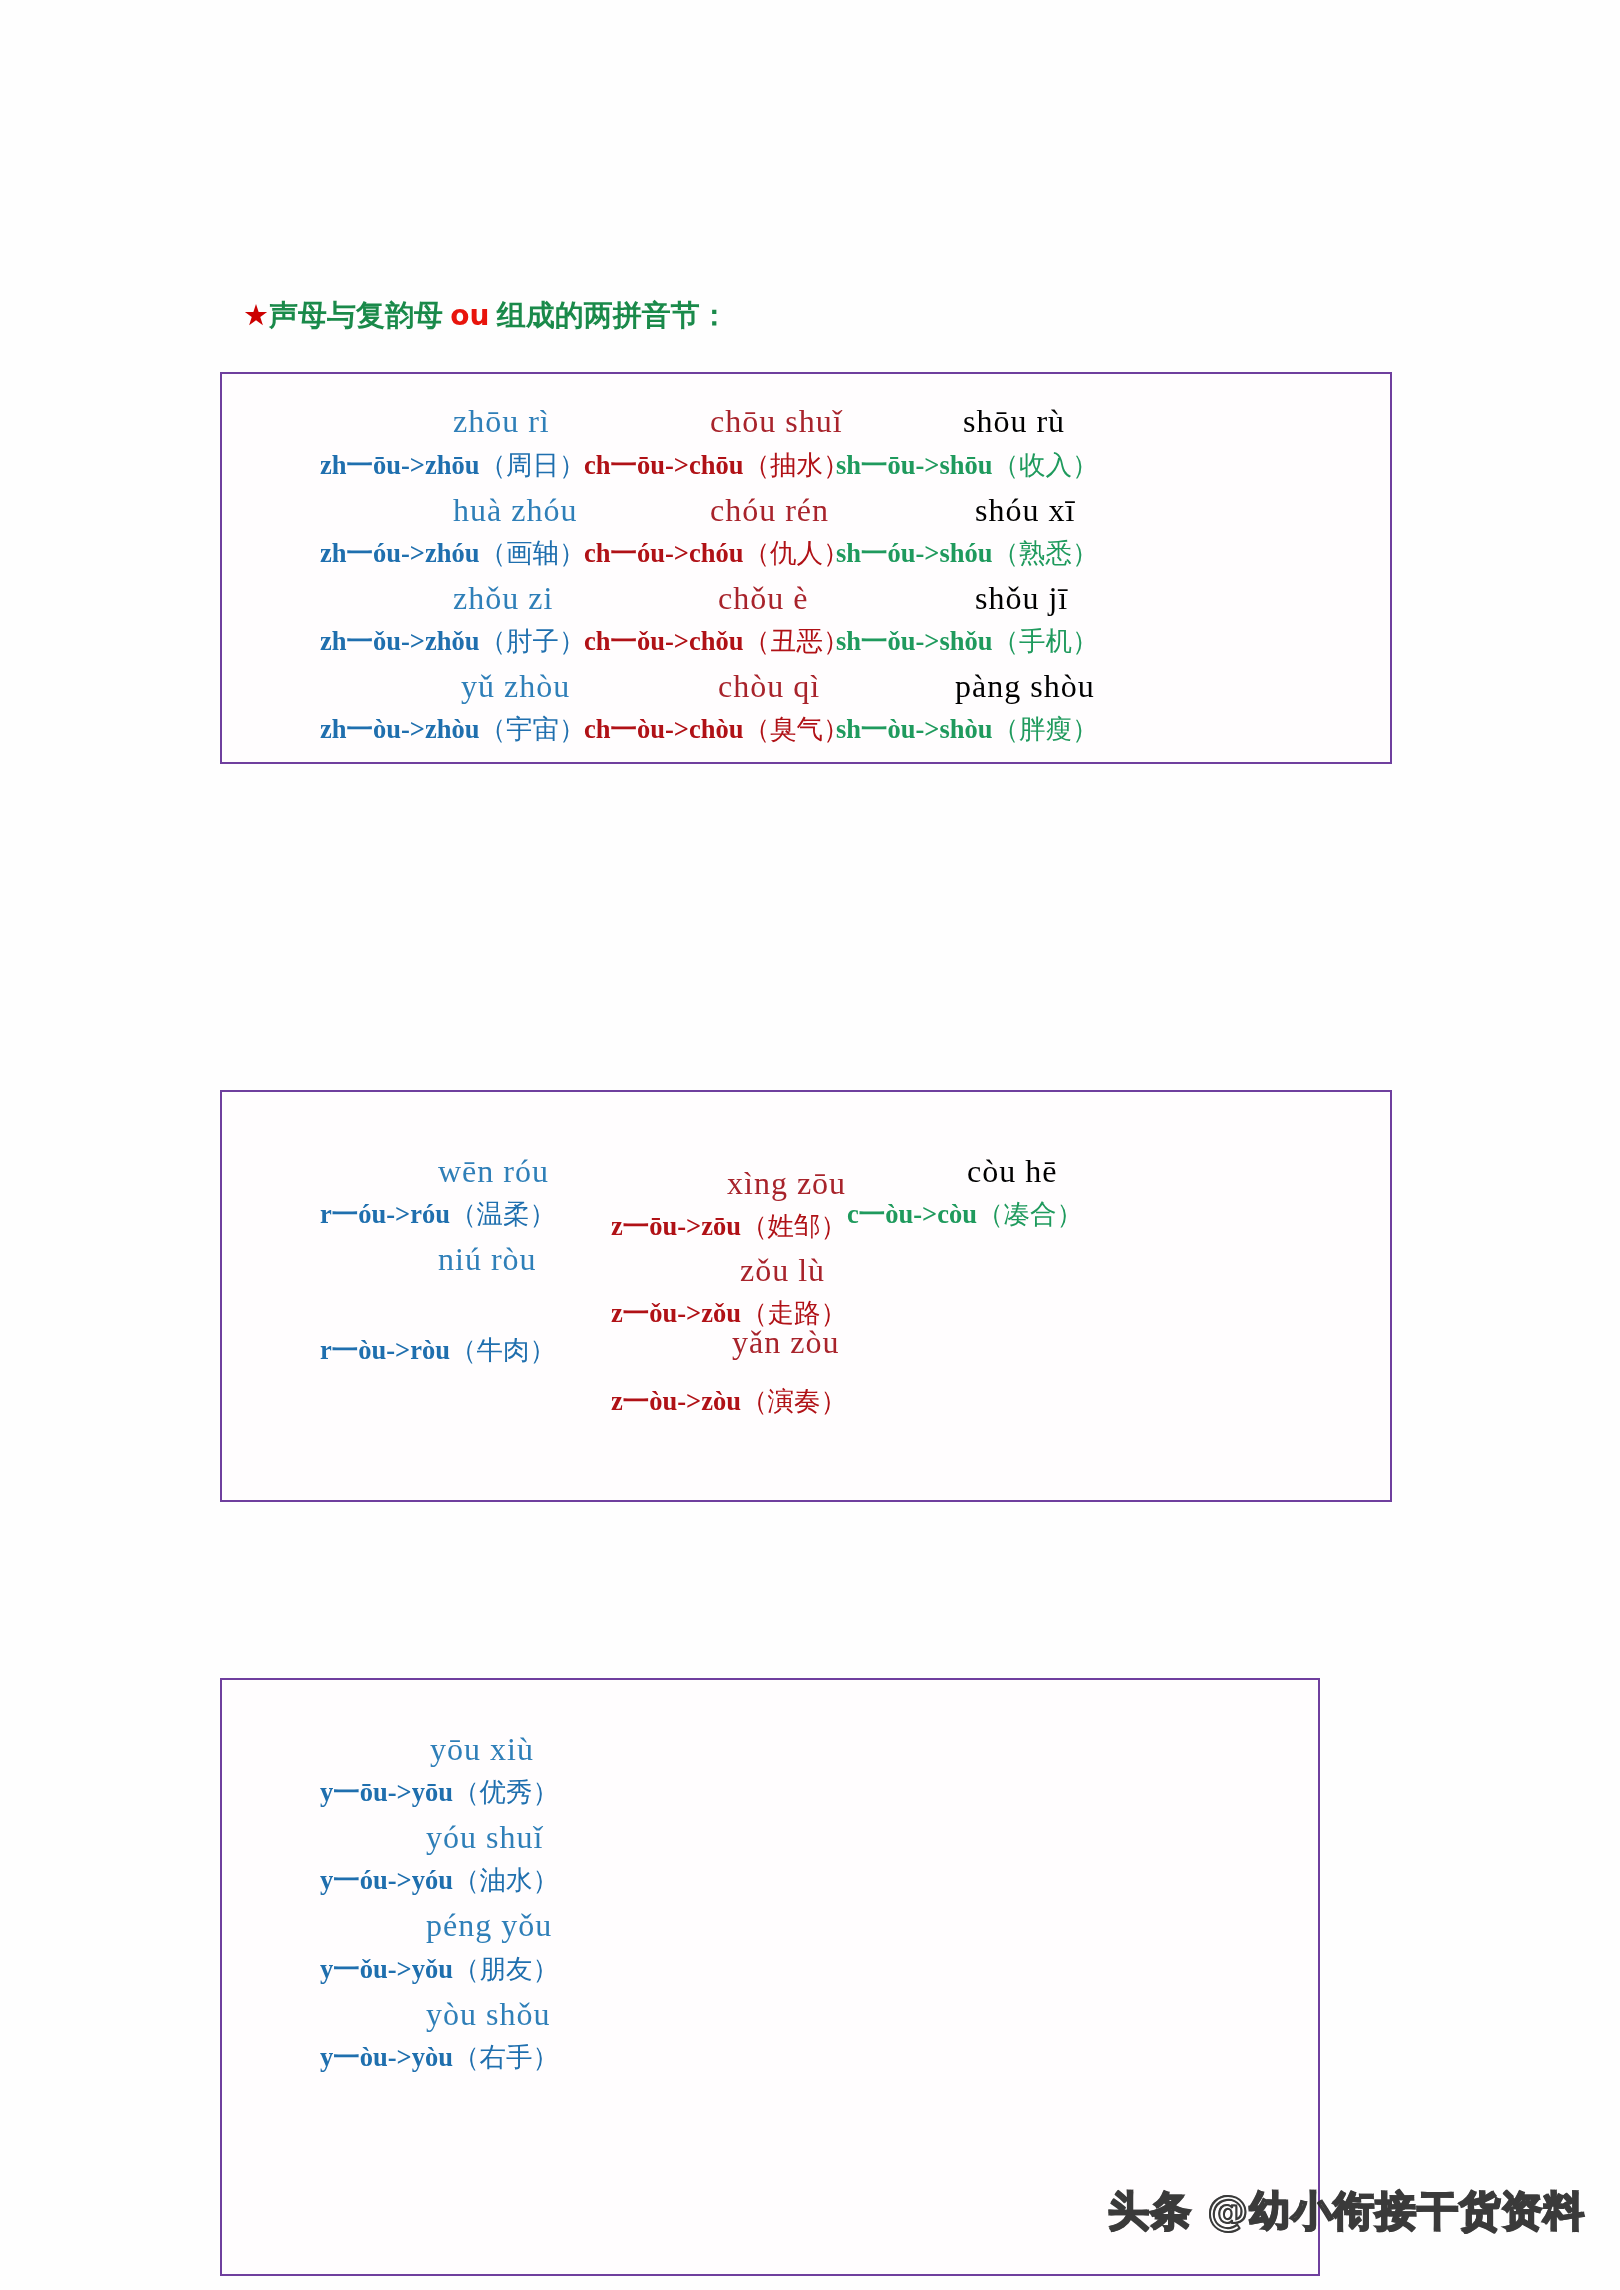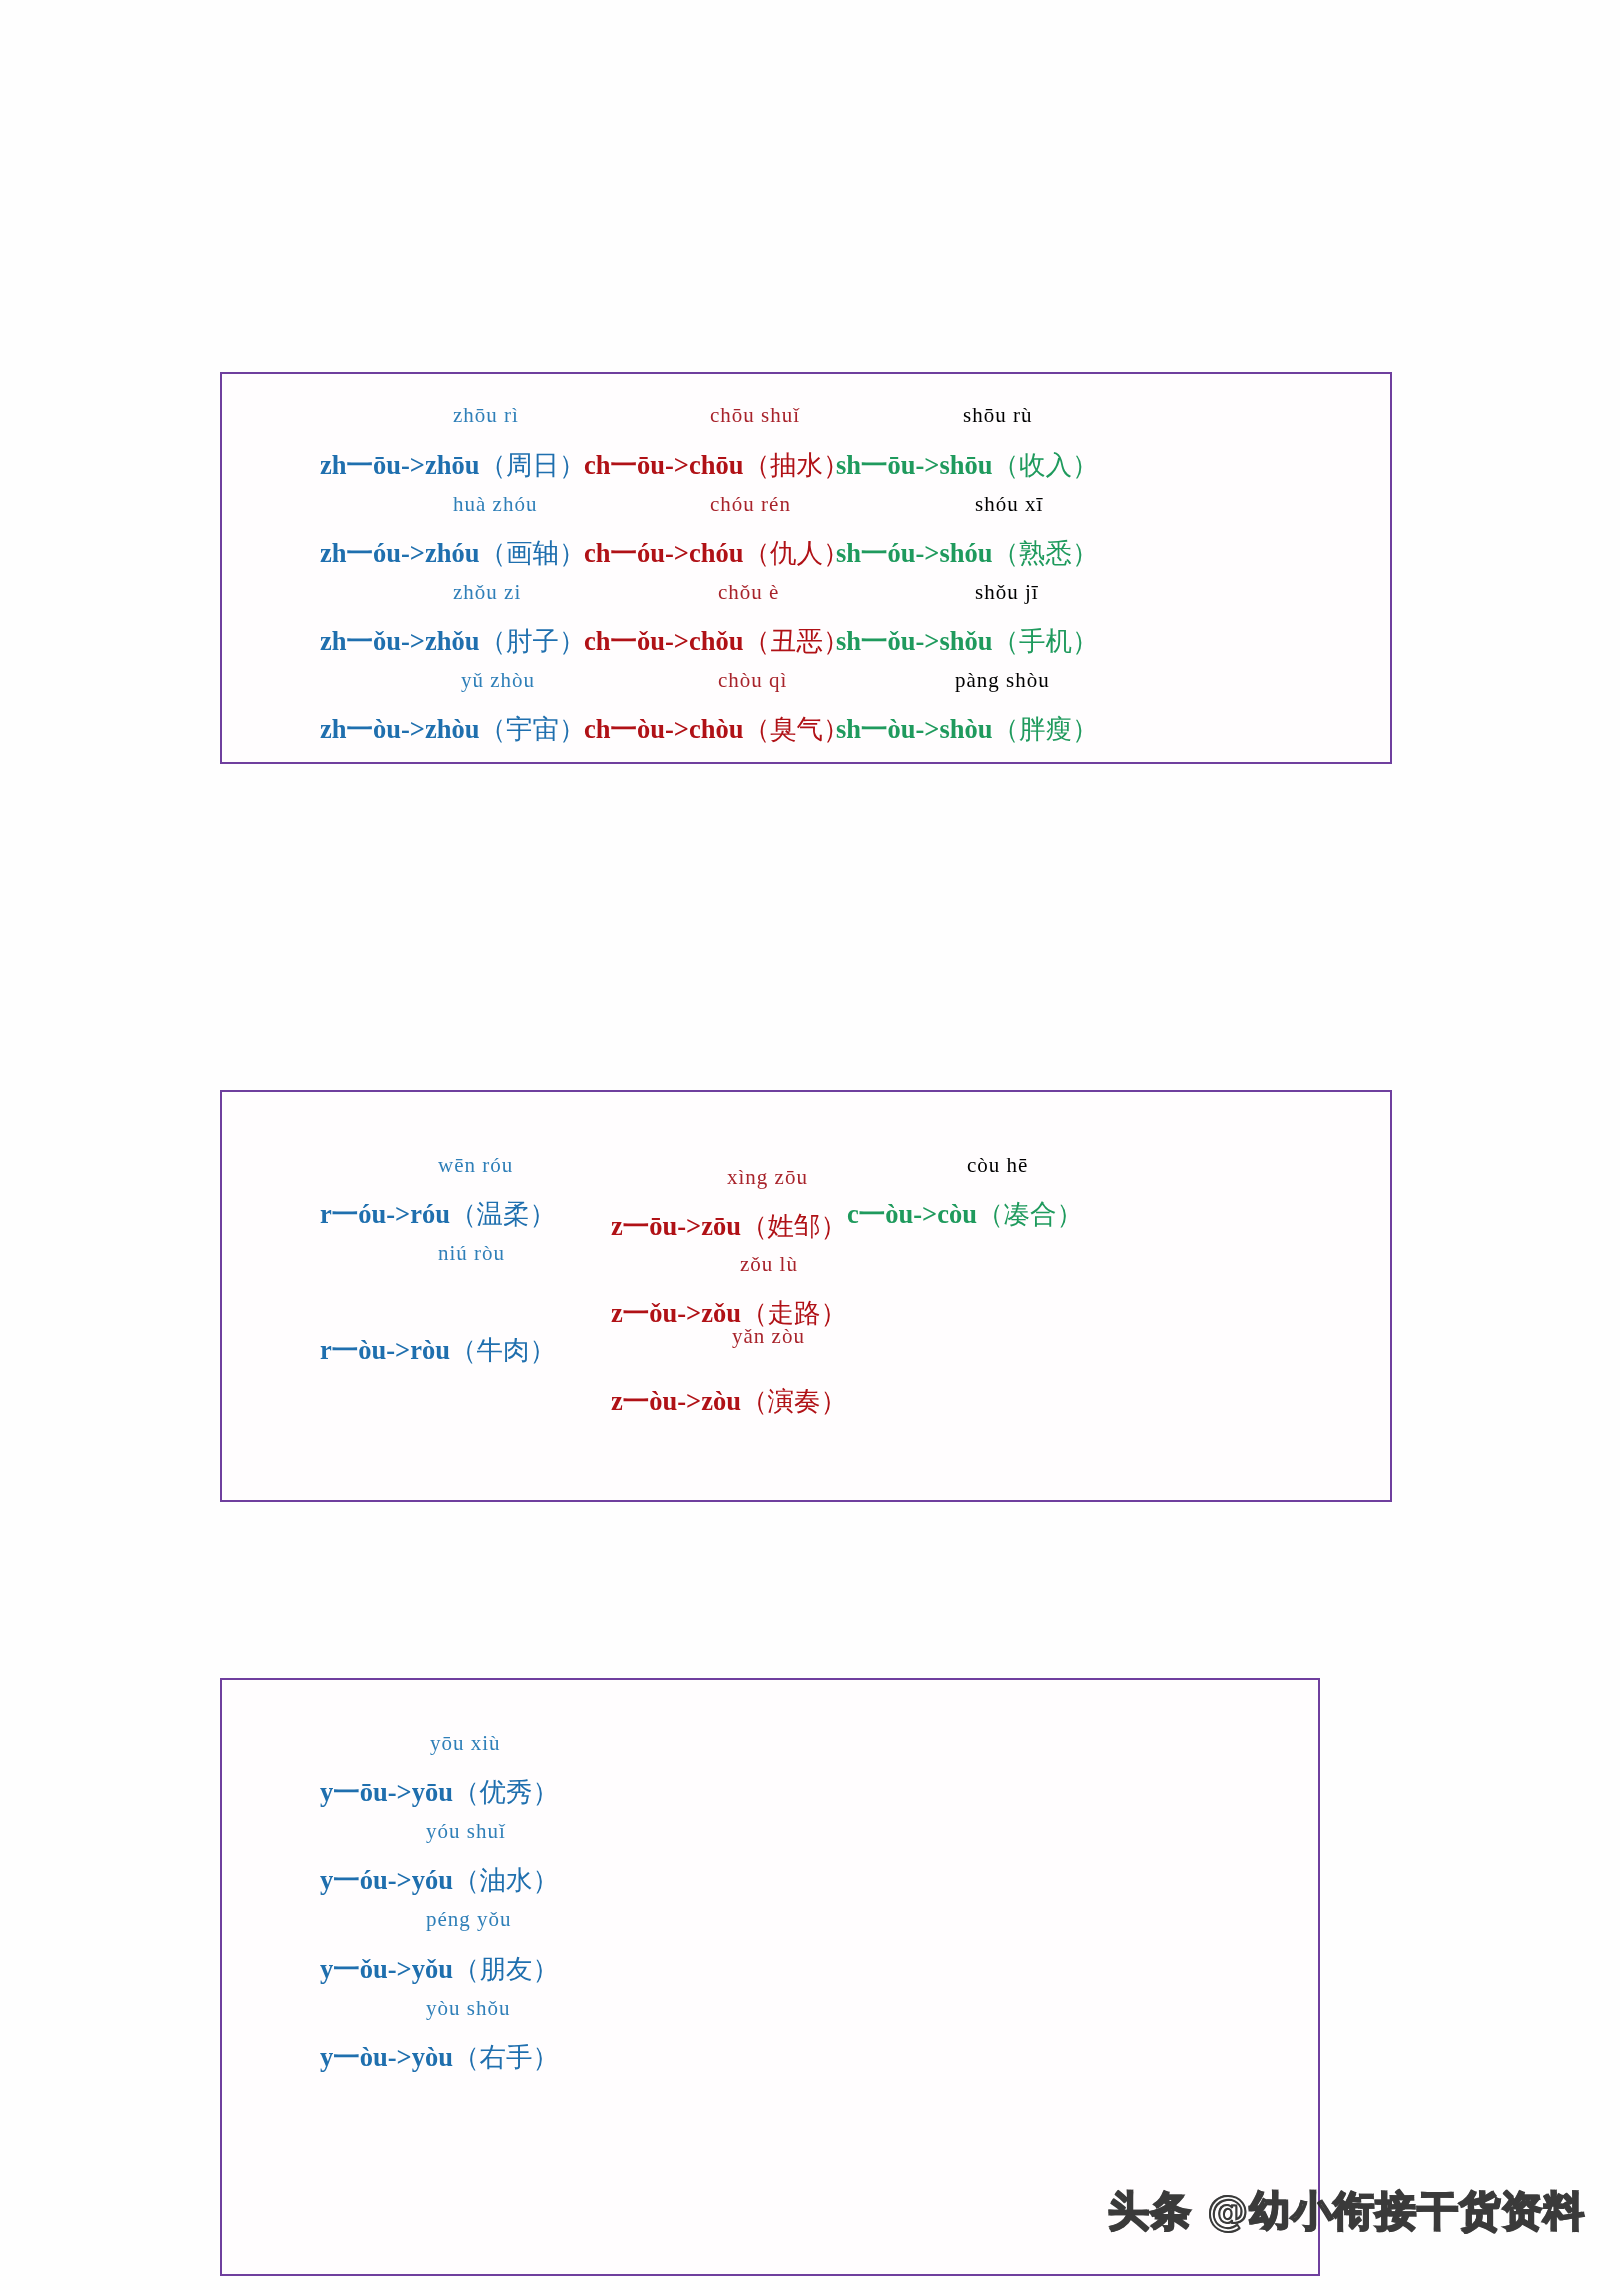--- a/index.html
+++ b/index.html
@@ -57,21 +57,21 @@
   #box-2 { left: 220px; top: 1090px; width: 1172px; height: 412px; }
   #box-3 { left: 220px; top: 1678px; width: 1100px; height: 598px; }
 
   
   .cell {
     position: absolute;
     white-space: nowrap;
     font-family: "Liberation Serif", serif;
   }
   .pin {            
-    font-size: 21px;
+    font-size: 32px;
     letter-spacing: 1px;
   }
   .syl {            
     font-size: 26.5px;
     font-weight: bold;
     letter-spacing: 0px;
   }
   .syl .han {
     font-weight: normal;
   }
@@ -100,20 +100,23 @@
     white-space: nowrap;
     opacity: 0.92;
     letter-spacing: 1px;
   }
 </style>
 </head>
 <body>
 
 <div class="page">
 
+  <div class="title-line">
+    <span class="star">★</span><span class="title-green">声母与复韵母 </span><span class="title-red">ou</span><span class="title-green"> 组成的两拼音节：</span>
+  </div>
 
   <div class="box" id="box-1">
 
     <div class="cell pin c-blue-l" style="left: 231px; top: 29px;">zhōu rì</div>
     <div class="cell syl c-blue" style="left: 98px; top: 73px;"><span>zh一ōu-&gt;zhōu</span><span class="han">（周日）</span></div>
 
     <div class="cell pin c-blue-l" style="left: 231px; top: 118px;">huà zhóu</div>
     <div class="cell syl c-blue" style="left: 98px; top: 161px;"><span>zh一óu-&gt;zhóu</span><span class="han">（画轴）</span></div>
 
     <div class="cell pin c-blue-l" style="left: 231px; top: 206px;">zhǒu zi</div>

